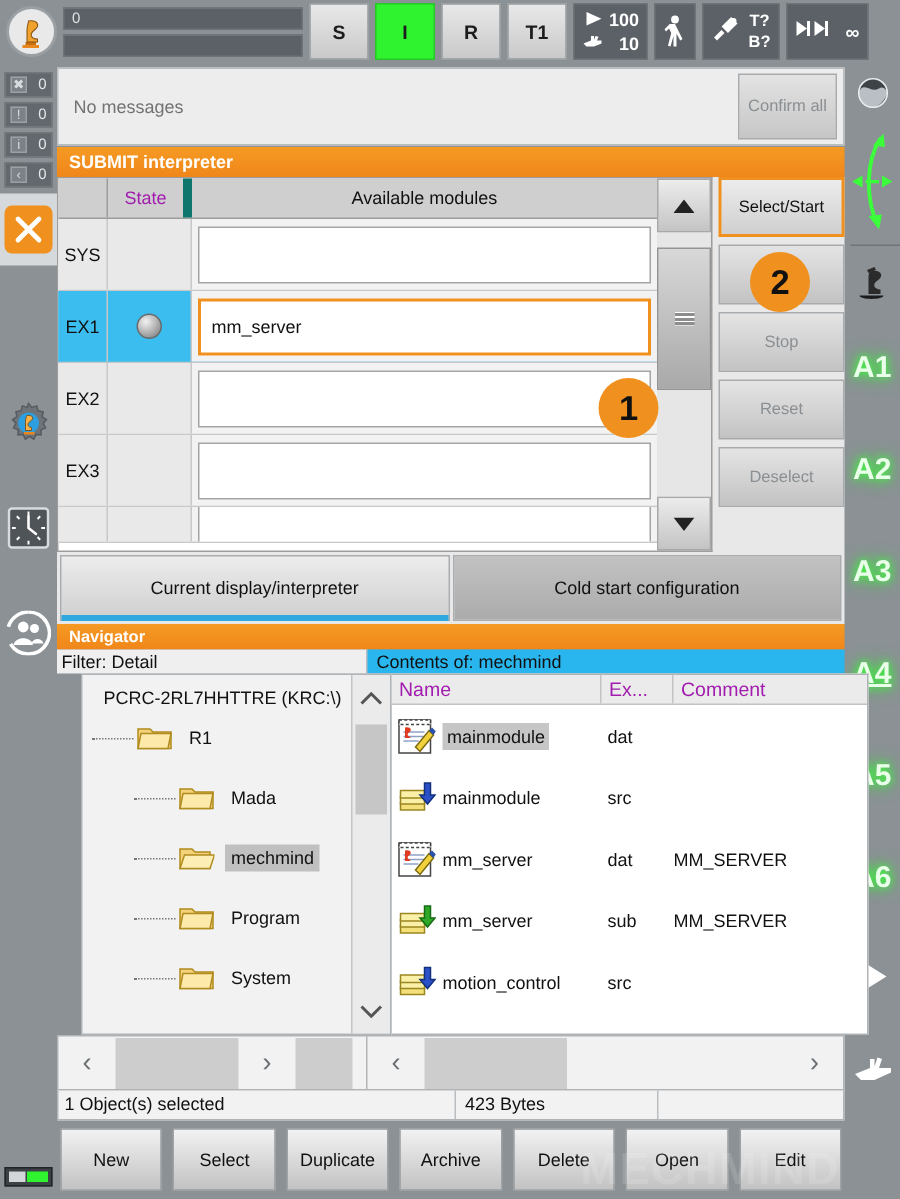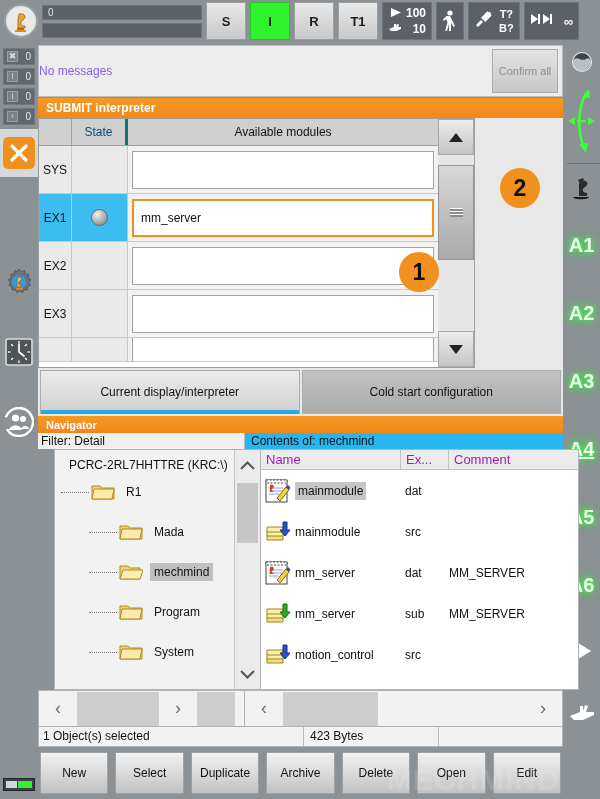--- a/index.html
+++ b/index.html
@@ -43,30 +43,30 @@
   .batt .b1{flex:1;background:#d2d6d8;} .batt .b2{flex:1.3;background:#2ff32f;}
 
   
   .rightbar { position:absolute; right:0; top:42px; width:37px; height:757px; background:#8b9195; display:flex; flex-direction:column; align-items:flex-end; }
   .rs-sep { width:33px; height:1px; background:#6e7479; margin:3px 0; }
   .rsicon { width:37px; display:flex; align-items:center; justify-content:center; color:#fff; }
   .axlabel { font-size:20px; font-weight:bold; color:#eaffea; text-shadow:0 0 6px #3bff3b,0 0 11px #2ff32f; }
 
   
   .msgbar { position:absolute; left:38px; top:45px; width:525px; height:52px; background:#ededed; border:1px solid #b9bdc0; display:flex; align-items:center; }
-  .msgtext { flex:1; color:#8b5cf6; font-size:12px; }
+  .msgtext { flex:1; padding-left:10px; color:#737373; font-size:12px; }
   .confirmall { width:66px; height:44px; margin-right:4px; background:linear-gradient(#e3e3e3,#c6c6c6); border:1px solid #a7abae; color:#8a8f93; font-size:11px; display:flex; align-items:center; justify-content:center; }
 
   
   .si-title { position:absolute; left:38px; top:98px; width:525px; height:20px; background:linear-gradient(#f59a23,#f0861a); color:#fff; font-weight:bold; font-size:12px; display:flex; align-items:center; padding-left:8px; }
   .si-body { position:absolute; left:38px; top:118px; width:525px; height:250px; background:#e8e8e8; display:flex; }
   .si-table { width:400px; background:#fff; border:1px solid #9d9d9d; border-right:none; }
   .si-head { display:flex; height:27px; background:#cfcfcf; border-bottom:1px solid #9d9d9d; }
   .si-head .c1 { width:33px; border-right:1px solid #9d9d9d; }
-  .si-head .c2 { width:56px; border-right:3px solid #0f766e; display:flex; align-items:center; justify-content:center; font-size:12px; color:#0c4a6e;}
+  .si-head .c2 { width:56px; border-right:6px solid #0f766e; display:flex; align-items:center; justify-content:center; font-size:12px; color:#a21caf;}
   .si-head .c3 { flex:1; display:flex; align-items:center; justify-content:center; font-size:12px; color:#111;}
   .si-row { display:flex; height:48px; border-bottom:1px solid #c8c8c8; background:#f2f2f2; }
   .si-row.sel { background:#3cbdf0; }
   .si-row.sel .c1, .si-row.sel .c2 { background:#3cbdf0; }
   .si-row .c1 { width:33px; border-right:1px solid #c8c8c8; display:flex; align-items:center; justify-content:center; font-size:12px; color:#111; background:#e9e9e9;}
   .si-row .c2 { width:56px; border-right:1px solid #c8c8c8; display:flex; align-items:center; justify-content:center; background:#e9e9e9;}
   .si-row .c3 { flex:1; display:flex; align-items:center; padding:0 4px; background:#f2f2f2;}
   .led { width:17px; height:17px; border-radius:50%; background:radial-gradient(circle at 35% 30%,#f2f2f2,#9a9a9a 70%,#6f6f6f); border:1px solid #6a6a6a; }
   .combo { width:100%; height:38px; background:#fff; border:1px solid #a3a3a3; position:relative; display:flex; align-items:center; padding-left:7px; font-size:12px; color:#111; }
   .combo.focus { border:2px solid #f0901e; }
@@ -405,20 +405,27 @@
             <span class="grip"></span>
           </div>
       </div>
       <div class="sbtn">
         <svg width="14" height="9" viewBox="0 0 14 9">
             <polygon points="0,0 14,0 7,9" fill="#222"></polygon>
           </svg>
       </div>
     </div>
 
+    <div class="si-actions">
+      <div class="abtn active">Select/Start</div>
+      <div class="abtn">Start</div>
+      <div class="abtn">Stop</div>
+      <div class="abtn">Reset</div>
+      <div class="abtn">Deselect</div>
+    </div>
   </div>
 
   <div class="tabs">
     <div class="tab active">Current display/interpreter</div>
     <div class="tab inactive">Cold start configuration</div>
   </div>
 
   <div class="nav-title">Navigator</div>
   <div class="nav-subbar">
     <div class="nav-filter">Filter: Detail</div>

